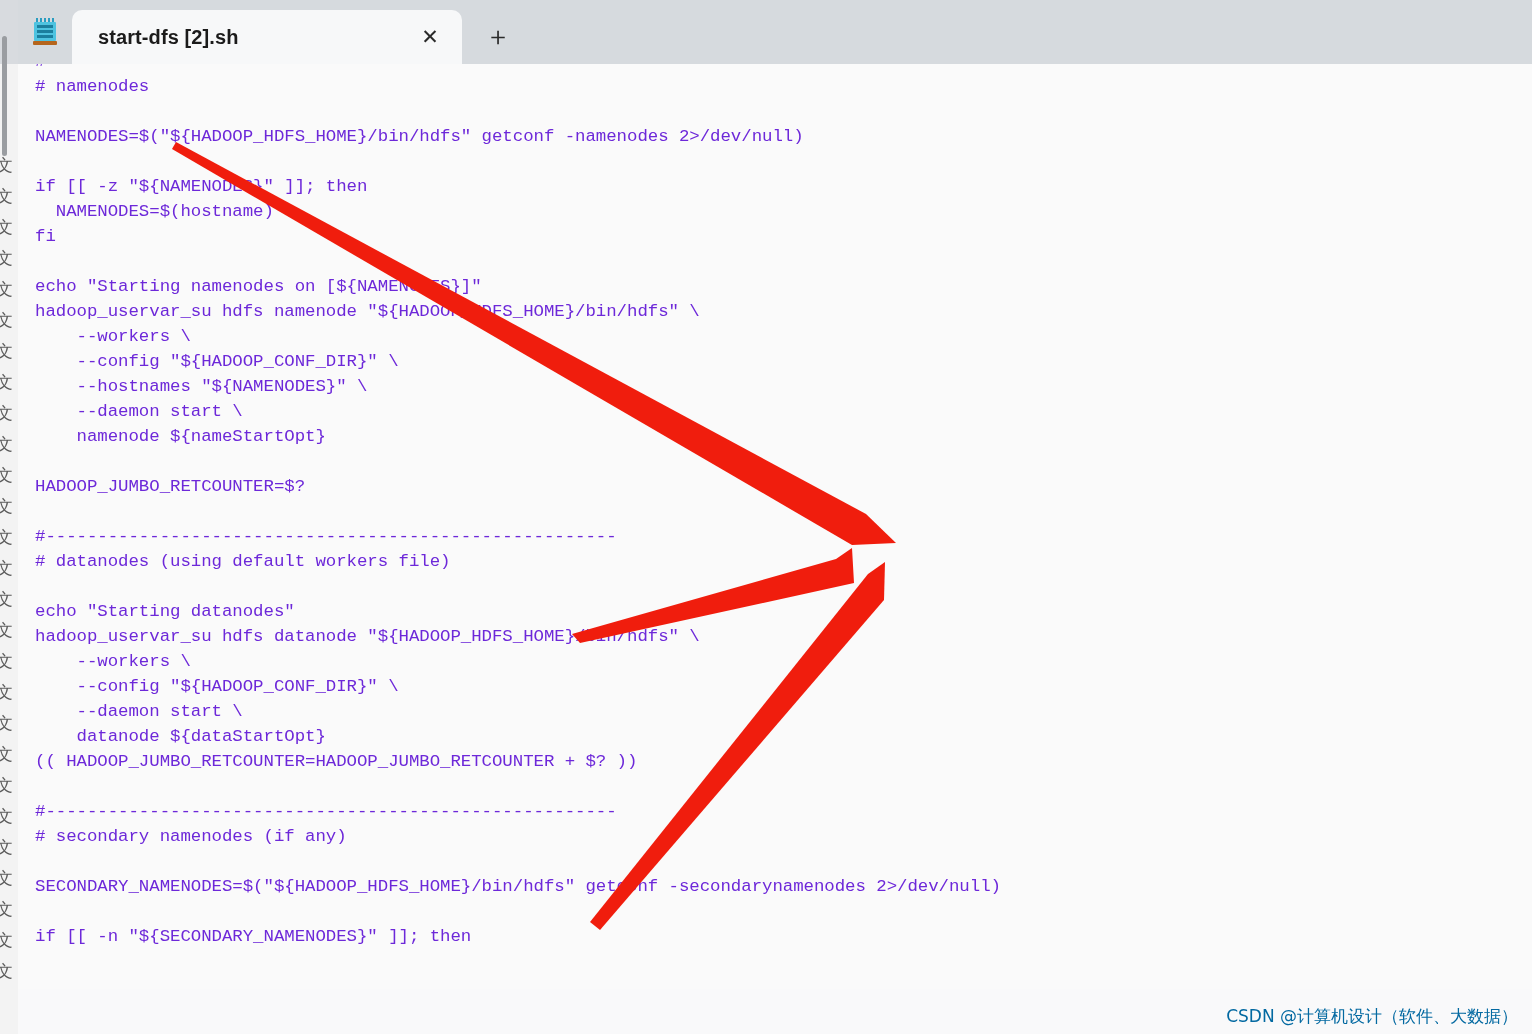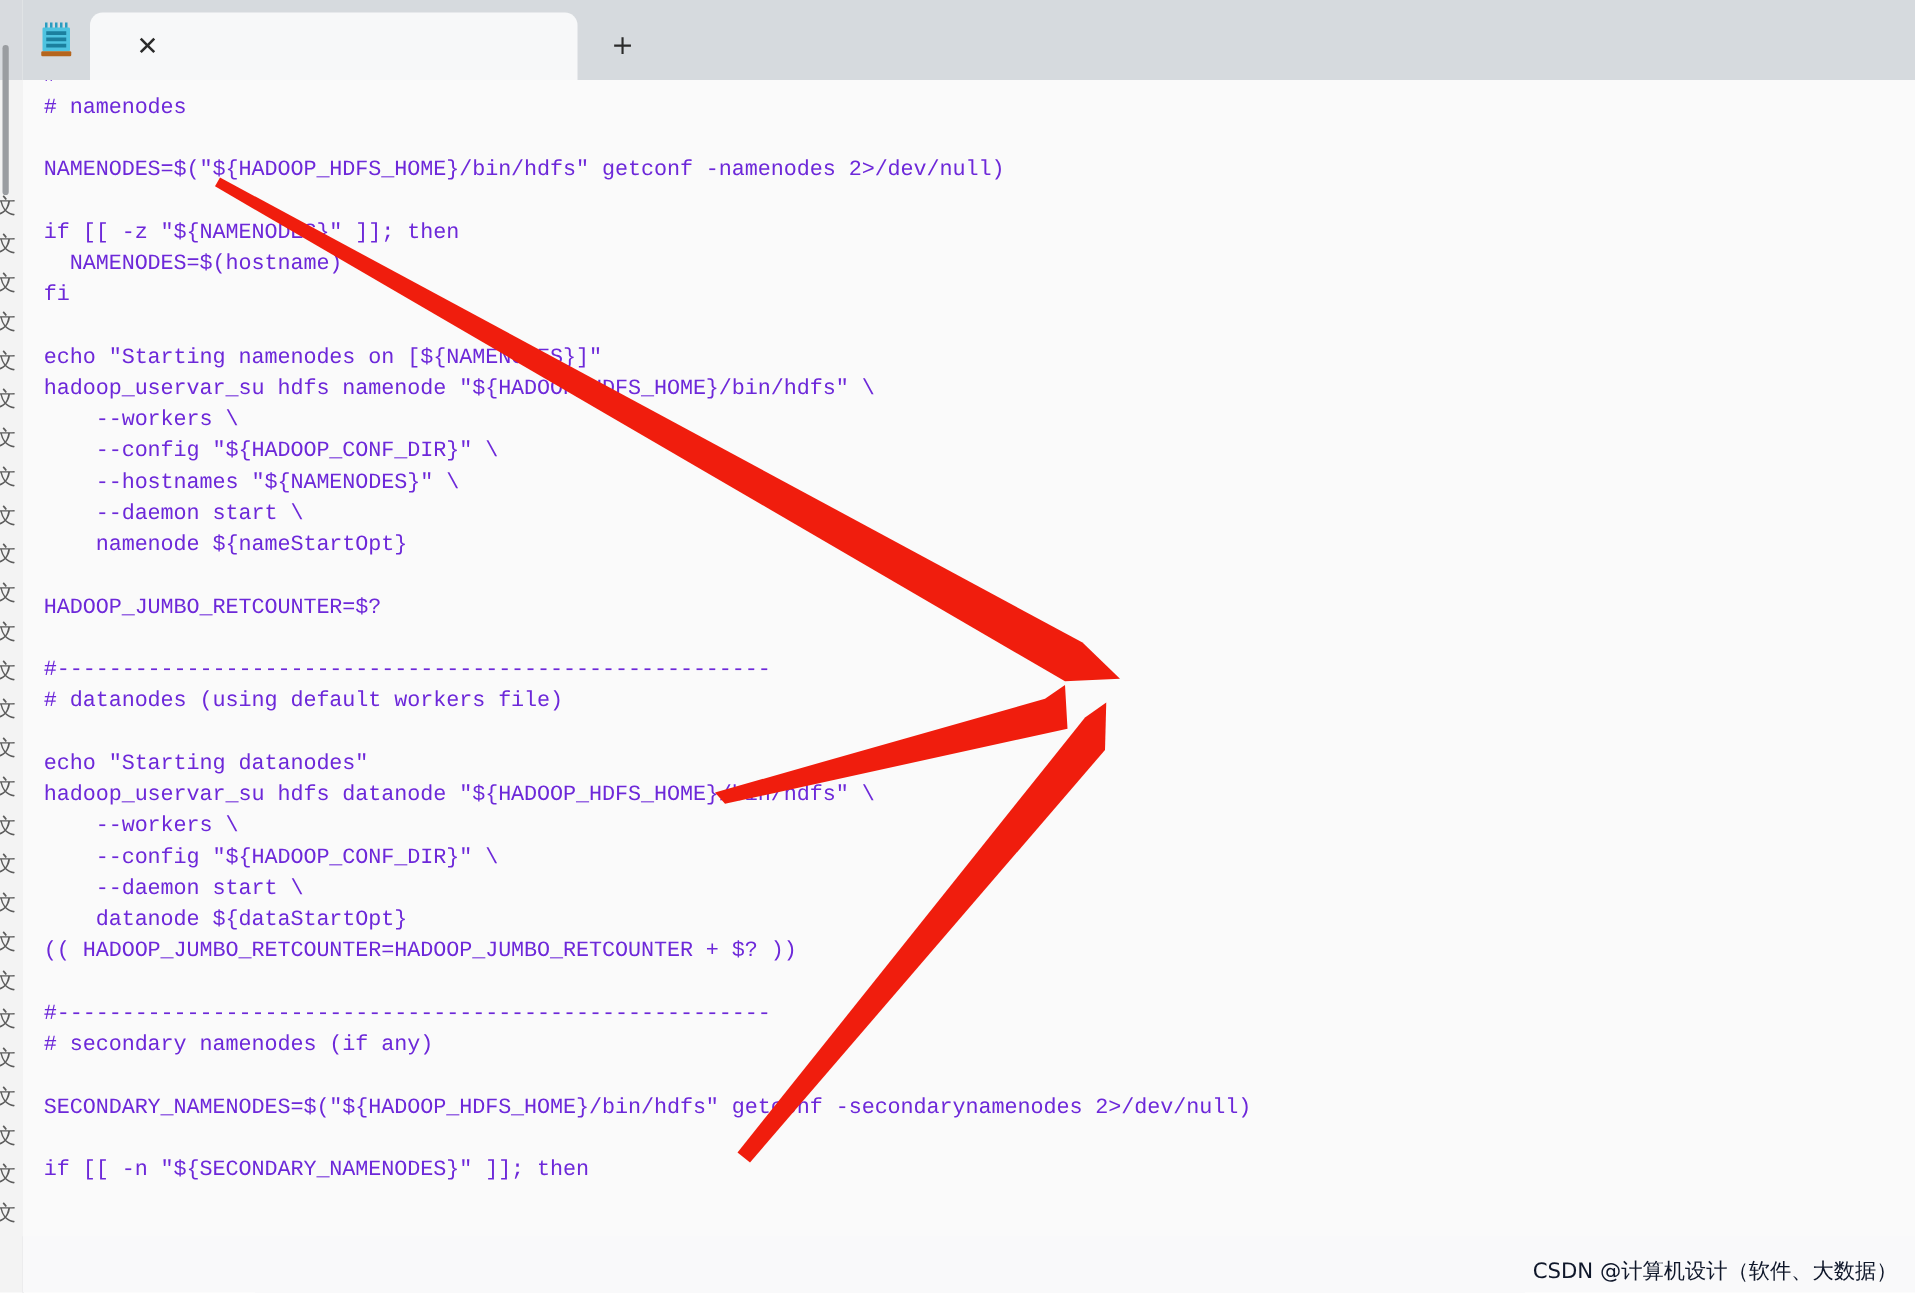--- a/index.html
+++ b/index.html
@@ -229,21 +229,21 @@
     font-family: "DejaVu Sans", sans-serif;
     white-space: nowrap;
   }
 
   
   #watermark {
     position: absolute;
     right: 14px;
     bottom: 6px;
     font-size: 17px;
-    color: #0f172a;
+    color: #0369a1;
     font-family: "DejaVu Sans", sans-serif;
     white-space: nowrap;
     z-index: 6;
   }
 </style>
 </head>
 <body>
 
 <div id="bg-sliver">
   <div class="bg-top"></div>
@@ -289,20 +289,21 @@
             <span></span>
             <span></span>
         </div>
         <div class="pad"></div>
         <div class="base"></div>
       </div>
     </div>
 
     <div id="tab-strip">
       <div class="tab">
+        <span class="tab-title">start-dfs [2].sh</span>
         <span class="tab-close">✕</span>
       </div>
       <div class="tab-new">＋</div>
     </div>
   </div>
 
 
   <div id="editor">
     <pre id="code">#-------------------------------------------------------
 # namenodes

